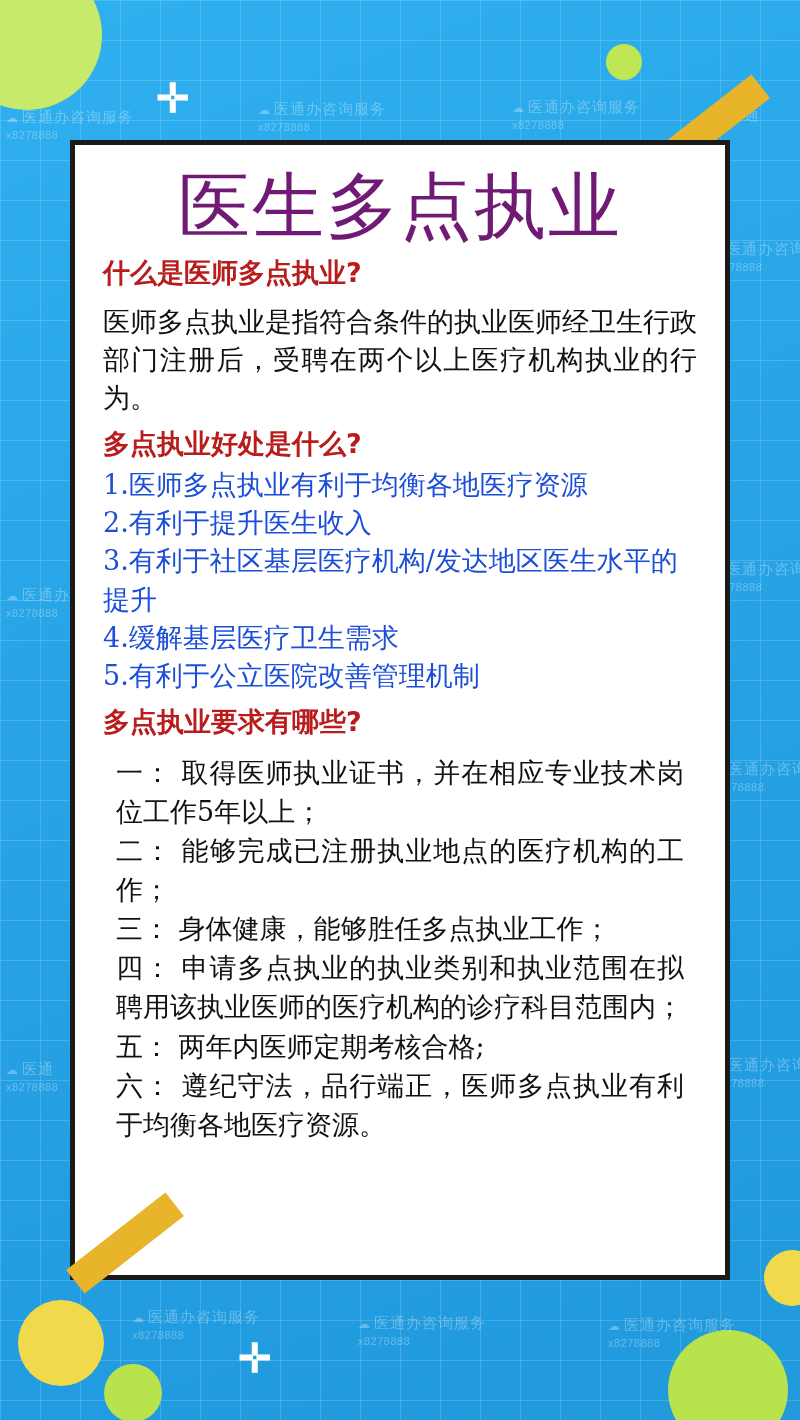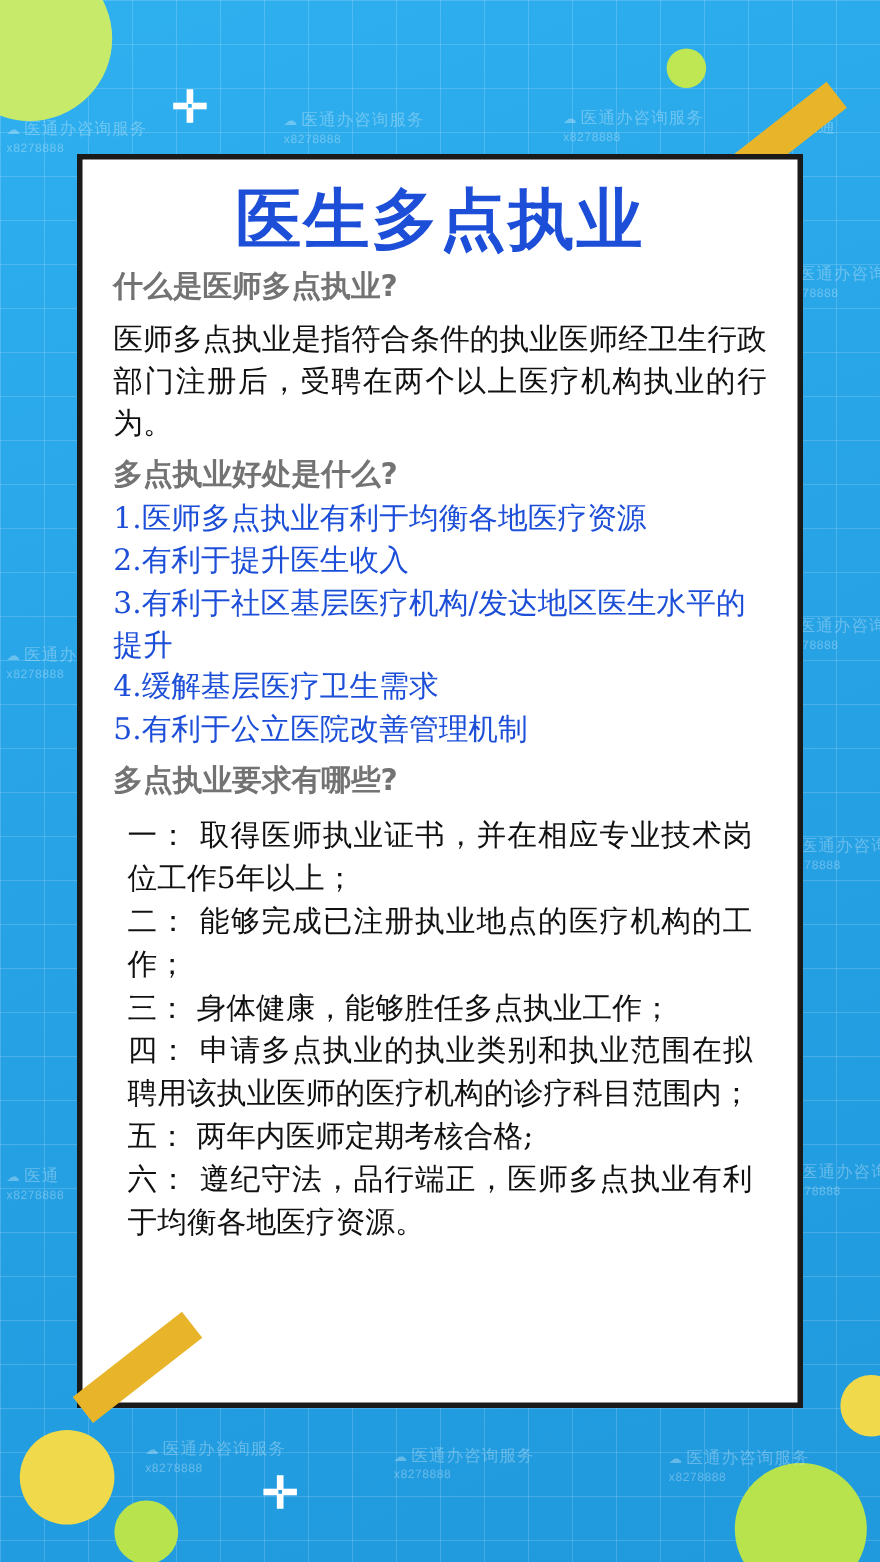--- a/index.html
+++ b/index.html
@@ -111,32 +111,32 @@
     height: 30px;
     background: #e8b42a;
     transform: rotate(-38deg);
   }
   .ribbon-tr { left: 648px; top: 110px; }
   .ribbon-bl { left: 62px; top: 1228px; }
 
   
   #title {
     font-family: "DejaVu Sans", sans-serif;
-    font-weight: 700;
-    font-size: 60px;
+    font-weight: 400;
+    font-size: 72px;
     line-height: 1.05;
     text-align: center;
-    color: #1d4ed8;
+    color: #701a75;
     letter-spacing: 2px;
     margin: 6px 0 10px 0;
     white-space: nowrap;
   }
 
   .q {
-    color: #737373;
+    color: #b91c1c;
     font-size: 27px;
     font-weight: 700;
     margin: 8px 0 4px 0;
     font-family: "DejaVu Sans", sans-serif;
   }
 
   .p {
     color: #111111;
     font-size: 27px;
     line-height: 1.42;

